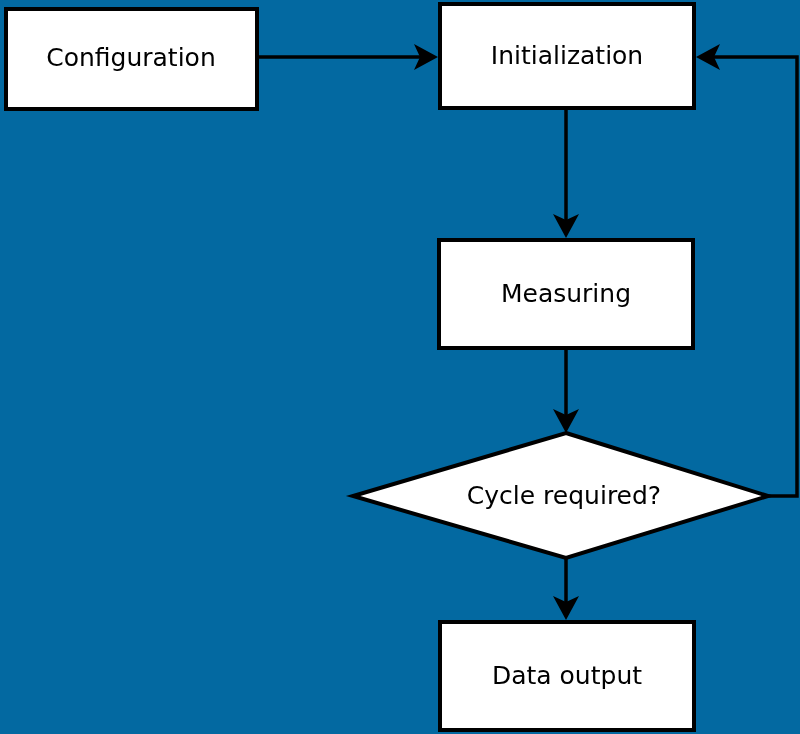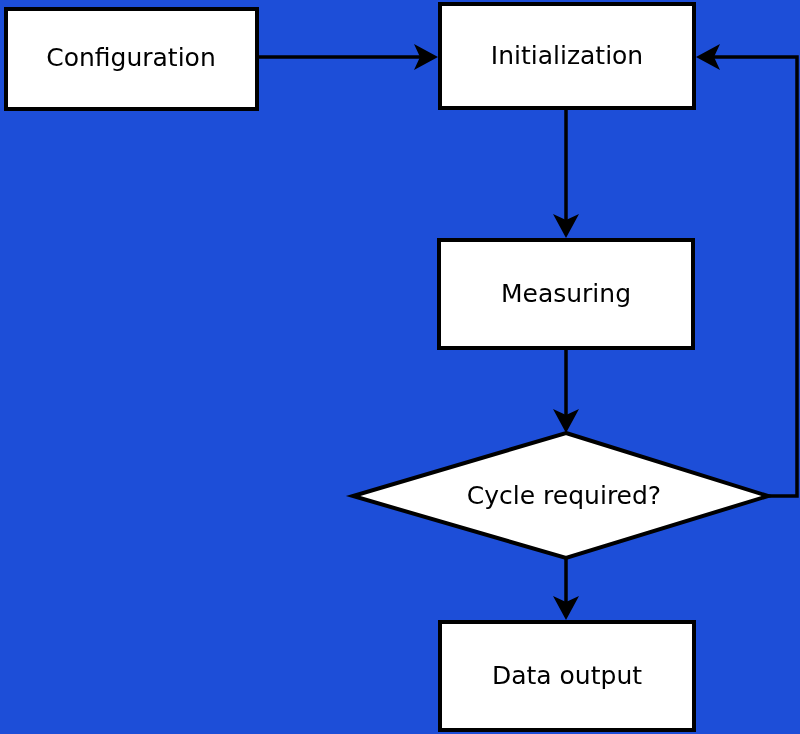--- a/index.html
+++ b/index.html
@@ -4,21 +4,21 @@
 <style>
   html, body {
     margin: 0;
     padding: 0;
     background: #ffffff;
   }
   .diagram-stage {
     position: relative;
     width: 800px;
     height: 734px;
-    background: #1d4ed8;
+    background: #0369a1;
     font-family: "DejaVu Sans", "Liberation Sans", sans-serif;
     overflow: hidden;
   }
   svg text {
     font-family: "DejaVu Sans", "Liberation Sans", sans-serif;
     font-size: 25px;
     fill: #000000;
     text-anchor: middle;
   }
   .node-shape {

